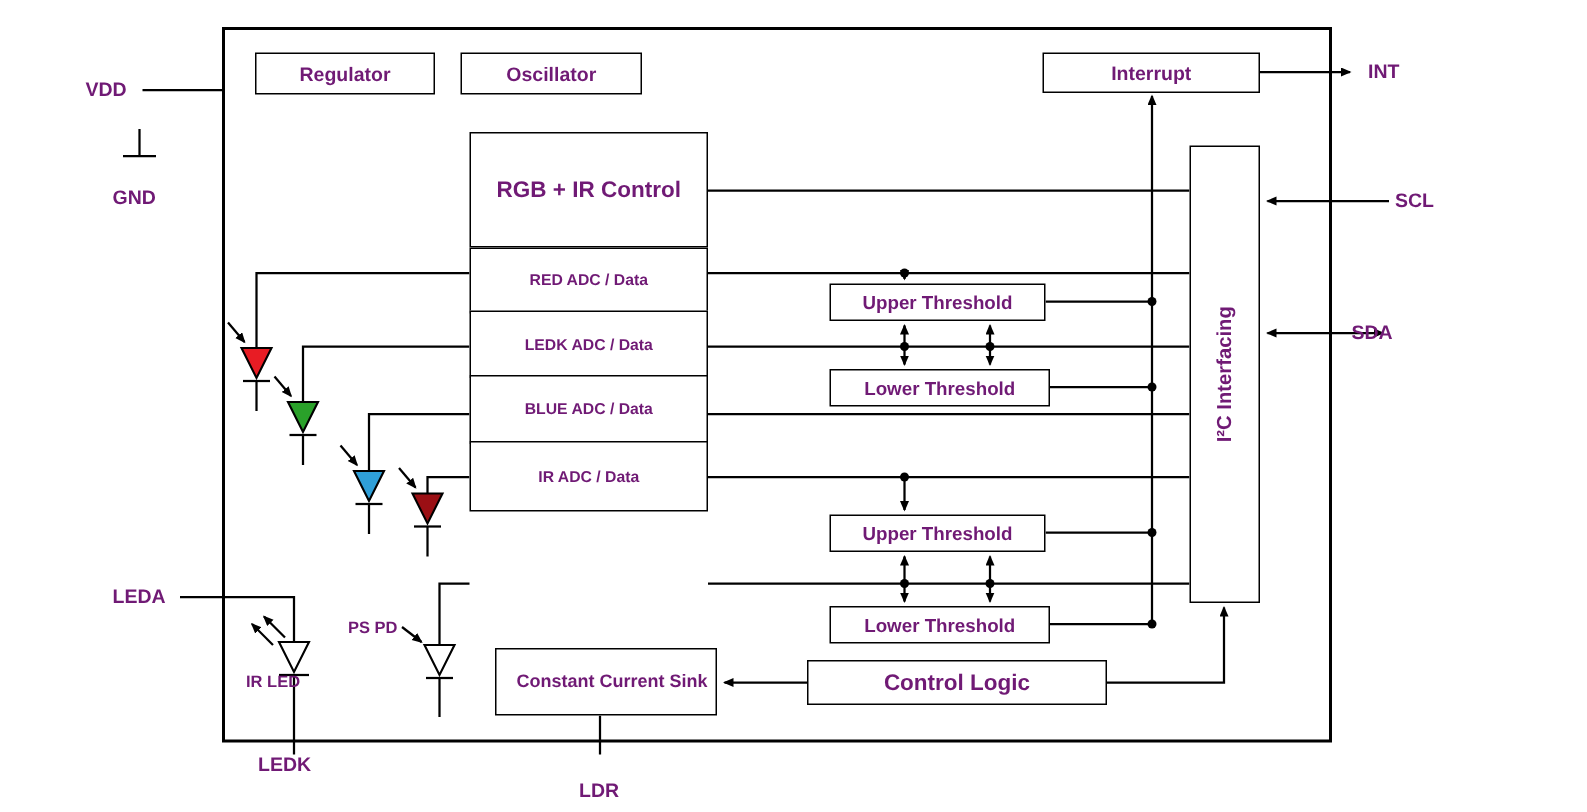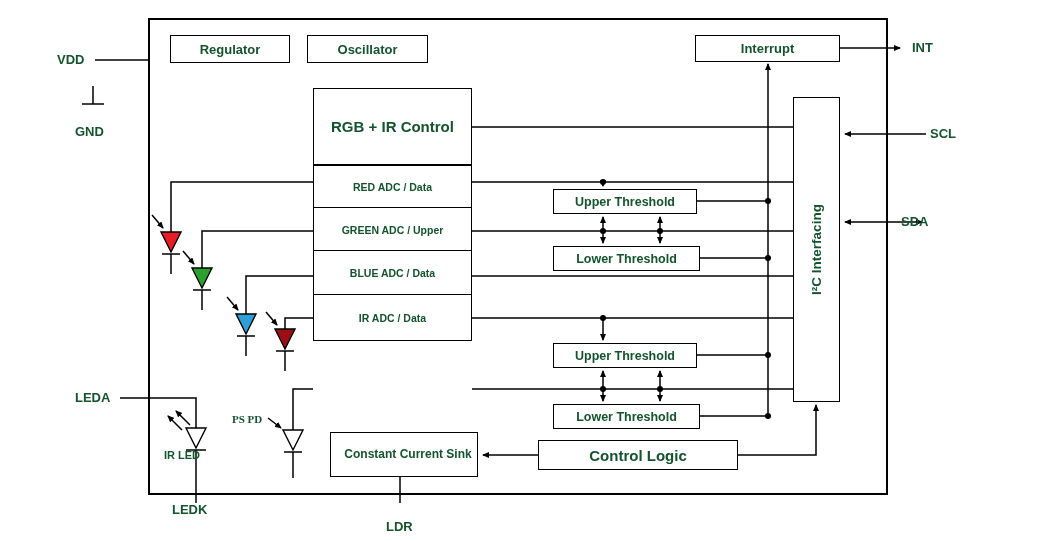--- a/index.html
+++ b/index.html
@@ -1,17 +1,17 @@
 <!DOCTYPE html>
 <html><head>
 <meta charset="utf-8">
 <style>
   html,body{margin:0;padding:0;background:#fff;}
   #stage{position:relative;width:1058px;height:541px;background:#fff;
-         font-family:"Liberation Sans",sans-serif;color:#14532d;overflow:hidden;}
+         font-family:"Liberation Sans",sans-serif;color:#701a75;overflow:hidden;}
   .box{position:absolute;border:1.6px solid #000;background:#fff;
        display:flex;align-items:center;justify-content:center;
        font-weight:bold;text-align:center;box-sizing:border-box;}
   .chip{position:absolute;border:2px solid #000;background:transparent;box-sizing:border-box;}
   .pin{position:absolute;font-weight:bold;font-size:13px;white-space:nowrap;}
   .small-label{position:absolute;font-weight:bold;font-size:11px;white-space:nowrap;}
   .vert span{transform:rotate(-90deg);white-space:nowrap;display:block;}
   .left-text{justify-content:center;text-align:left;padding-left:8px;line-height:1.25;}
   svg{position:absolute;left:0;top:0;}
   svg line, svg polyline{stroke:#000;stroke-width:1.5;fill:none;}
@@ -143,21 +143,21 @@
     </div>
 
   <div class="box" style="left:313px;top:88px;width:159px;height:77px;font-size:15px;">
       <span>RGB + IR Control</span>
     </div>
 
   <div class="box" style="left:313px;top:165px;width:159px;height:44px;font-size:10.5px;">
       <span>RED ADC / Data</span>
     </div>
   <div class="box" style="left:313px;top:207px;width:159px;height:45px;font-size:10.5px;">
-      <span>GREEN ADC / Upper</span>
+      <span>LEDK ADC / Data</span>
     </div>
   <div class="box" style="left:313px;top:250px;width:159px;height:46px;font-size:10.5px;">
       <span>BLUE ADC / Data</span>
     </div>
   <div class="box" style="left:313px;top:294px;width:159px;height:47px;font-size:10.5px;">
       <span>IR ADC / Data</span>
     </div>
 
 
   <div class="box left-text" style="left:330px;top:432px;width:148px;height:45px;font-size:12px;">
@@ -192,15 +192,15 @@
   <div class="pin" style="left:57px;top:52px;">VDD</div>
   <div class="pin" style="left:75px;top:124px;">GND</div>
   <div class="pin" style="left:75px;top:390px;">LEDA</div>
   <div class="pin" style="left:172px;top:502px;">LEDK</div>
   <div class="pin" style="left:386px;top:502px;margin-top:17px;">LDR</div>
   <div class="pin" style="left:912px;top:40px;">INT</div>
   <div class="pin" style="left:930px;top:126px;">SCL</div>
   <div class="pin" style="left:901px;top:214px;">SDA</div>
 
   <div class="small-label" style="left:164px;top:449px;">IR LED</div>
-  <div class="small-label" style="left:232px;top:413px;font-family:Liberation Serif, serif;">PS PD</div>
+  <div class="small-label" style="left:232px;top:413px;">PS PD</div>
 
 </div>
 
 </body></html>

